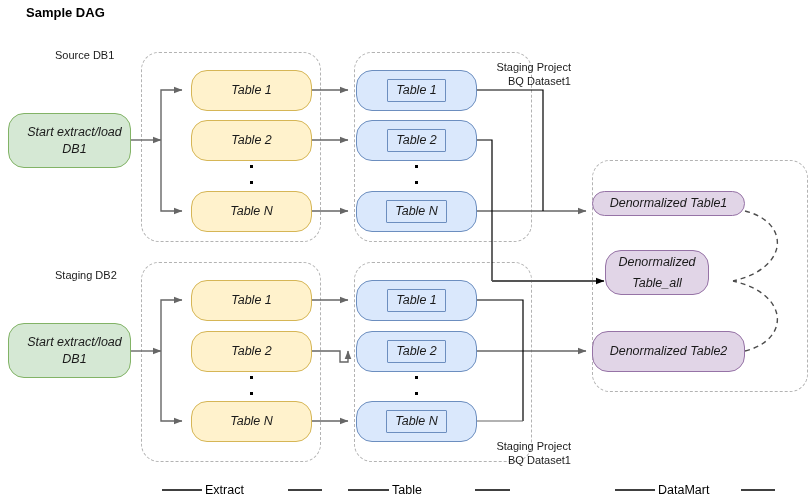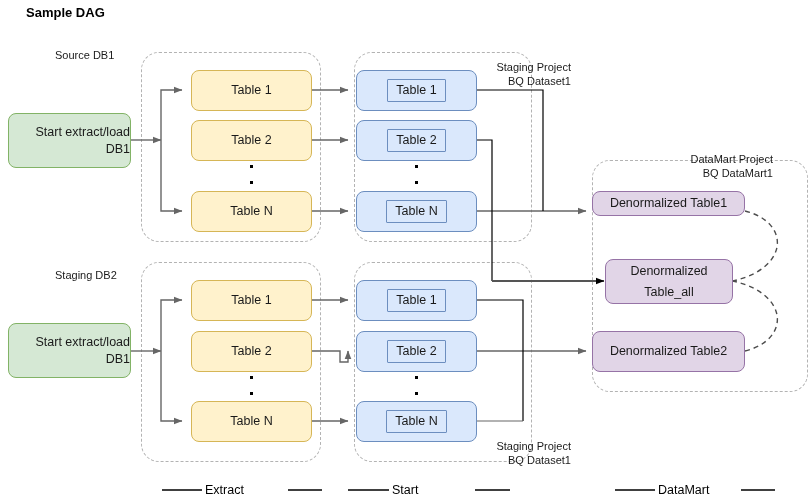--- a/index.html
+++ b/index.html
@@ -1,22 +1,22 @@
 <!DOCTYPE html>
 <html><head>
 <meta charset="utf-8">
 <style>
   html,body{margin:0;padding:0;background:#ffffff;}
   body{width:811px;height:499px;position:relative;overflow:hidden;
        font-family:"Liberation Sans","DejaVu Sans",sans-serif;color:#1a1a1a;}
   #canvas{position:absolute;left:0;top:0;width:811px;height:499px;}
   .svg-layer{position:absolute;left:0;top:0;width:811px;height:499px;pointer-events:none;}
-  .node{position:absolute;box-sizing:border-box;border-radius:8px;border-width:1px;border-style:solid;
-        display:flex;align-items:center;justify-content:center;text-align:center;font-size:12.5px;line-height:1.35;}
-  .node.left-align{justify-content:flex-start;text-align:right;padding-left:10px;}
+  .node{position:absolute;box-sizing:border-box;border-radius:16px;border-width:1px;border-style:solid;
+        display:flex;align-items:center;justify-content:center;text-align:center;font-size:12.5px;line-height:1.35;font-style:italic;}
+  .node.left-align{justify-content:flex-start;text-align:center;padding-left:10px;}
   .n-green{background:#d5e8d4;border-color:#82b366;}
   .n-yellow{background:#fff2cc;border-color:#d6b656;}
   .n-blue{background:#dae8fc;border-color:#6c8ebf;}
   .n-purple{background:#e1d5e7;border-color:#9673a6;}
   .inner-box{box-sizing:border-box;border:1px solid #6c8ebf;background:#dae8fc;
              display:flex;align-items:center;justify-content:center;font-size:12.5px;
              padding:2px 8px;border-radius:1px;}
   .group{position:absolute;box-sizing:border-box;border:1px dashed #b3b3b3;border-radius:18px;background:transparent;}
   .lbl{position:absolute;font-size:11px;color:#1a1a1a;line-height:1.3;white-space:pre;}
   .lbl.r{text-align:right;}
@@ -38,22 +38,20 @@
   <div class="group" style="left:592px;top:160px;width:216px;height:232px;"></div>
   <div class="group" style="left:141px;top:262px;width:180px;height:200px;"></div>
   <div class="group" style="left:354px;top:262px;width:178px;height:200px;"></div>
 
   <div class="lbl" style="left:55px;top:48px;">Source DB1</div>
   <div class="lbl" style="left:55px;top:268px;">Staging DB2</div>
   <div class="lbl r" style="left:456px;top:60px;width:115px;">Staging Project
 BQ Dataset1</div>
   <div class="lbl r" style="left:456px;top:439px;width:115px;">Staging Project
 BQ Dataset1</div>
-  <div class="lbl r" style="left:660px;top:152px;width:113px;">DataMart Project
-BQ DataMart1</div>
 
   <svg class="svg-layer" viewBox="0 0 811 499">
     <defs>
       <marker id="ah" markerWidth="9" markerHeight="9" refX="8" refY="4.5" orient="auto" markerUnits="userSpaceOnUse">
         <path d="M0,1.2 L8.4,4.5 L0,7.8 z" fill="#666666"></path>
       </marker>
       <marker id="ahd" markerWidth="9" markerHeight="9" refX="8" refY="4.5" orient="auto" markerUnits="userSpaceOnUse">
         <path d="M0,1.2 L8.4,4.5 L0,7.8 z" fill="#000000"></path>
       </marker>
     </defs>
@@ -177,32 +175,32 @@
   </div>
   <div class="dots" style="left:411px;top:376px;">
     <div class="dot"></div>
       <div style="height:13px"></div>
       <div class="dot"></div>
   </div>
 
   <div class="node n-purple" style="left:592px;top:191px;width:153px;height:25px;">
     <span>Denormalized Table1</span>
   </div>
-  <div class="node n-purple stack" style="left:605px;top:259px;width:128px;height:45px;align-items:center;">
+  <div class="node n-purple stack" style="left:605px;top:250px;width:104px;height:45px;align-items:center;">
     <span>Denormalized</span>
     <span style="margin-top:4px">Table_all</span>
   </div>
   <div class="node n-purple" style="left:592px;top:331px;width:153px;height:41px;">
     <span>Denormalized Table2</span>
   </div>
 
   <svg class="svg-layer" viewBox="0 0 811 499">
     <g stroke="#000000" stroke-width="1.3">
       <line x1="162" y1="490" x2="322" y2="490"></line>
       <line x1="348" y1="490" x2="510" y2="490"></line>
       <line x1="615" y1="490" x2="775" y2="490"></line>
     </g>
   </svg>
   <div class="phase c" style="left:202px;top:483px;width:80px;">Extract</div>
-  <div class="phase c" style="left:389px;top:483px;width:80px;">Start</div>
+  <div class="phase c" style="left:389px;top:483px;width:80px;">Table</div>
   <div class="phase c" style="left:655px;top:483px;width:80px;">DataMart</div>
 
 </div>
 
 </body></html>

